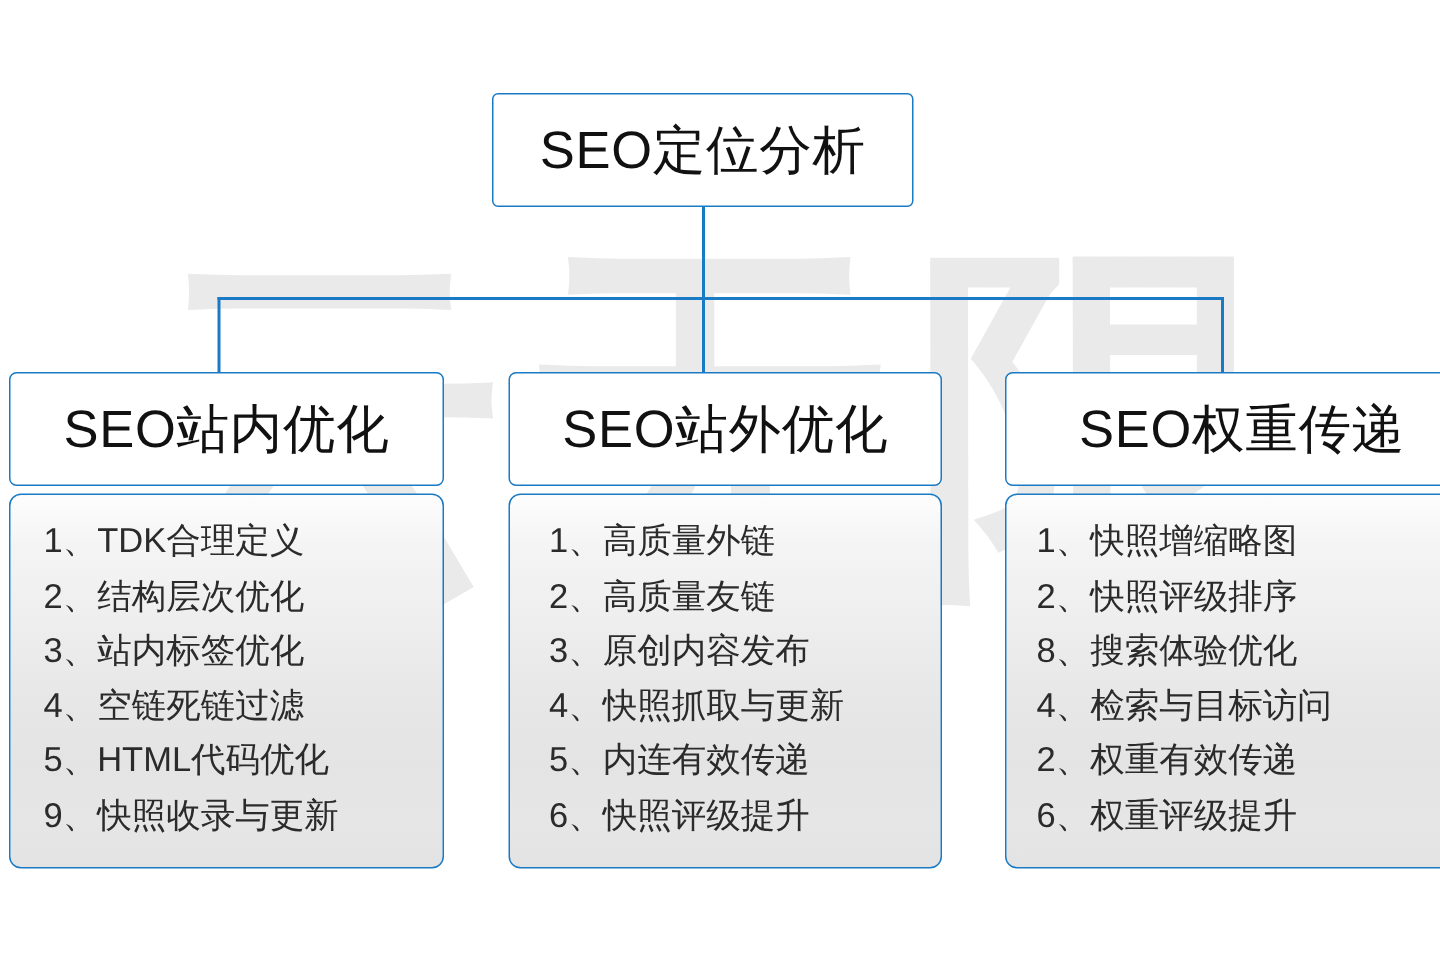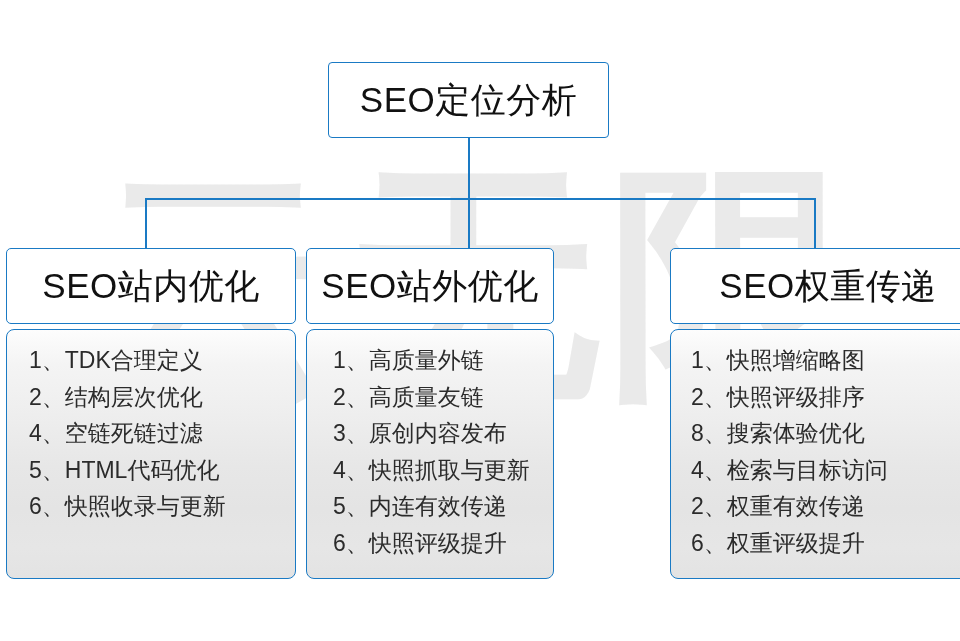--- a/index.html
+++ b/index.html
@@ -101,21 +101,21 @@
     height: 641px;
     z-index: 2;
     pointer-events: none;
   }
   .column {
     position: absolute;
     top: 248px;
     pointer-events: auto;
   }
   .column-0 { left: 6px;   width: 290px; }
-  .column-1 { left: 306px; width: 248px; }
+  .column-1 { left: 339px; width: 289px; }
   .column-2 { left: 670px; width: 316px; }
 
   .col-header {
     box-sizing: border-box;
     width: 100%;
     height: 76px;
     border: 1.5px solid #1a7ac4;
     border-radius: 5px;
     background: #ffffff;
     display: flex;
@@ -187,23 +187,24 @@
   <div id="columns">
 
     <div class="column column-0">
       <div class="col-header">
         <span class="col-title">SEO站内优化</span>
       </div>
       <div class="col-body">
         <ul class="item-list">
           <li class="list-item">1、TDK合理定义</li>
           <li class="list-item">2、结构层次优化</li>
+          <li class="list-item">3、站内标签优化</li>
           <li class="list-item">4、空链死链过滤</li>
           <li class="list-item">5、HTML代码优化</li>
-          <li class="list-item">6、快照收录与更新</li>
+          <li class="list-item">9、快照收录与更新</li>
         </ul>
       </div>
     </div>
 
     <div class="column column-1">
       <div class="col-header">
         <span class="col-title">SEO站外优化</span>
       </div>
       <div class="col-body">
         <ul class="item-list">

